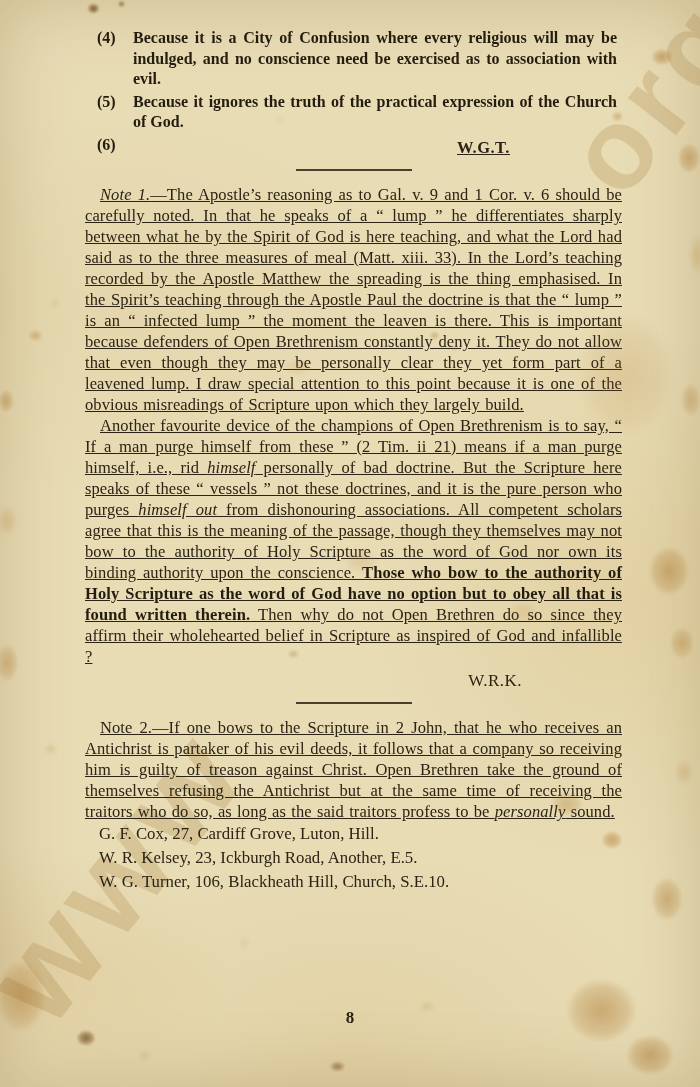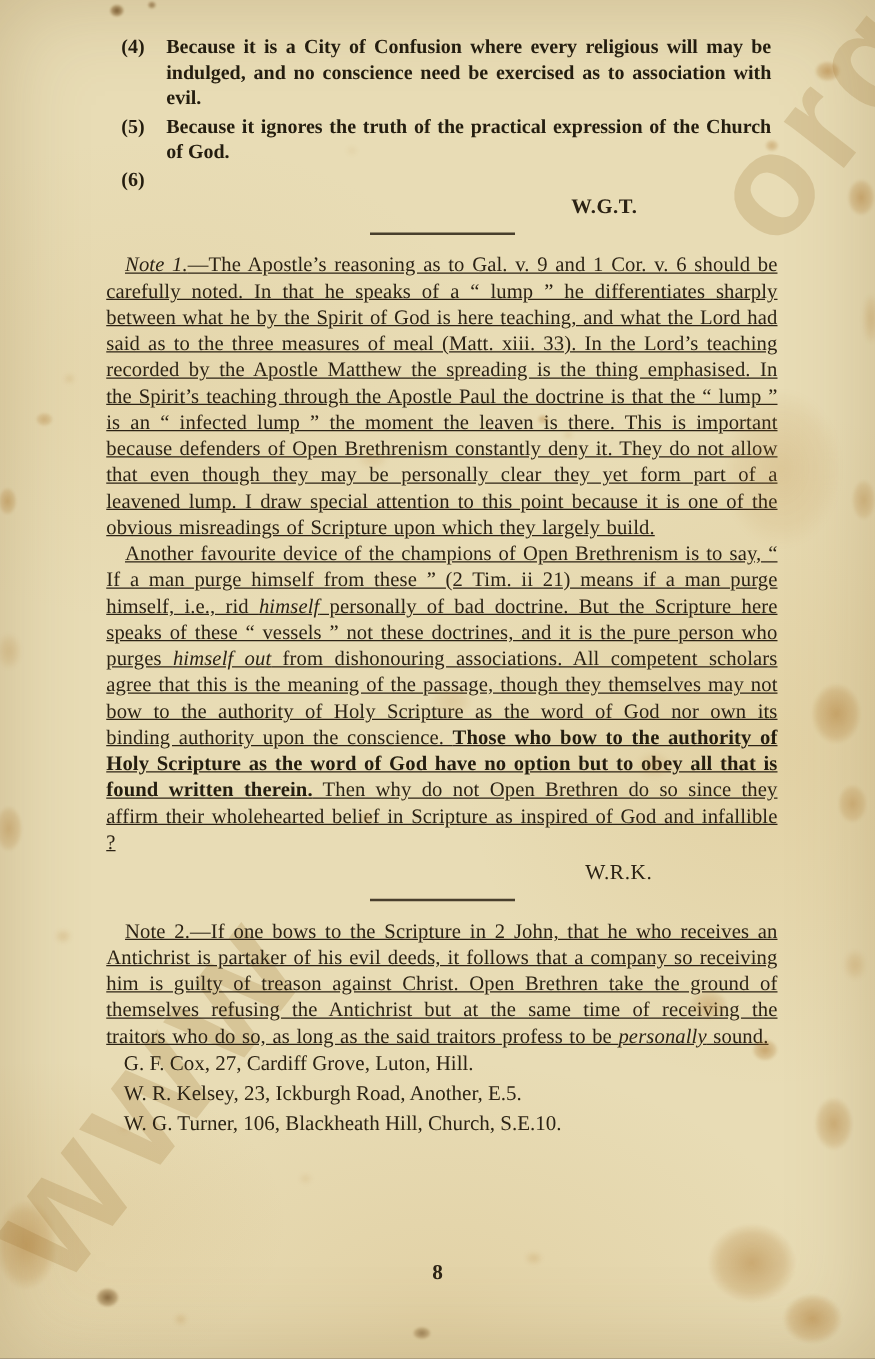--- a/index.html
+++ b/index.html
@@ -36,21 +36,21 @@
     margin-left:12px;width:520px;
     text-align:justify;
     color:#241d0f;
   }
   .list-item{position:relative;padding-left:36px;margin-bottom:2px;}
   .list-num{position:absolute;left:0;top:0;}
   .signature{
     text-align:right;font-size:16.5px;font-weight:bold;
     letter-spacing:0.5px;
   }
-  .sig-wgt{padding-right:112px;margin-top:22px;}
+  .sig-wgt{padding-right:112px;margin-top:5px;text-decoration:underline;}
   .sig-wrk{padding-right:100px;margin-top:4px;font-weight:normal;font-size:17px;text-align:right;}
   .divider{
     width:116px;border:0;border-top:2px solid rgba(44,35,21,0.85);
     margin:11px auto 13px auto;
   }
   p.body{
     font-size:16.5px;line-height:21px;
     letter-spacing:0.1px;word-spacing:1px;
     text-align:justify;
     margin:0;

